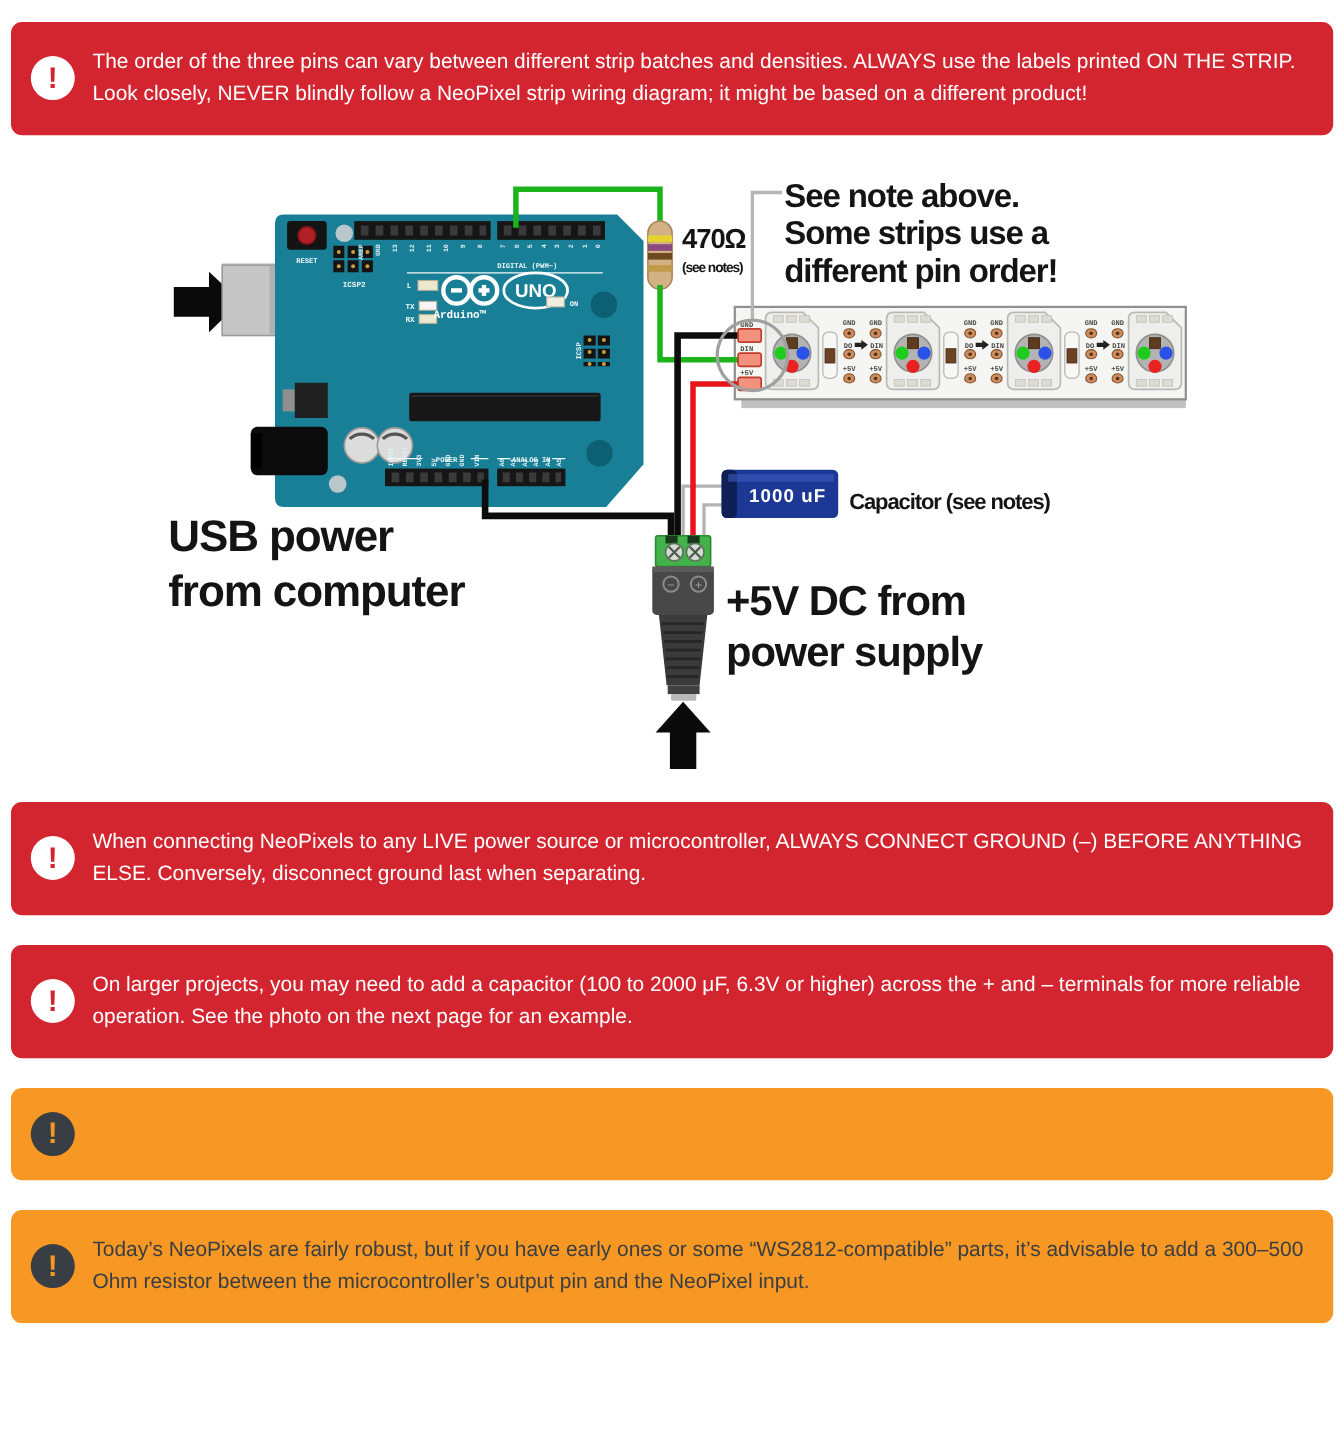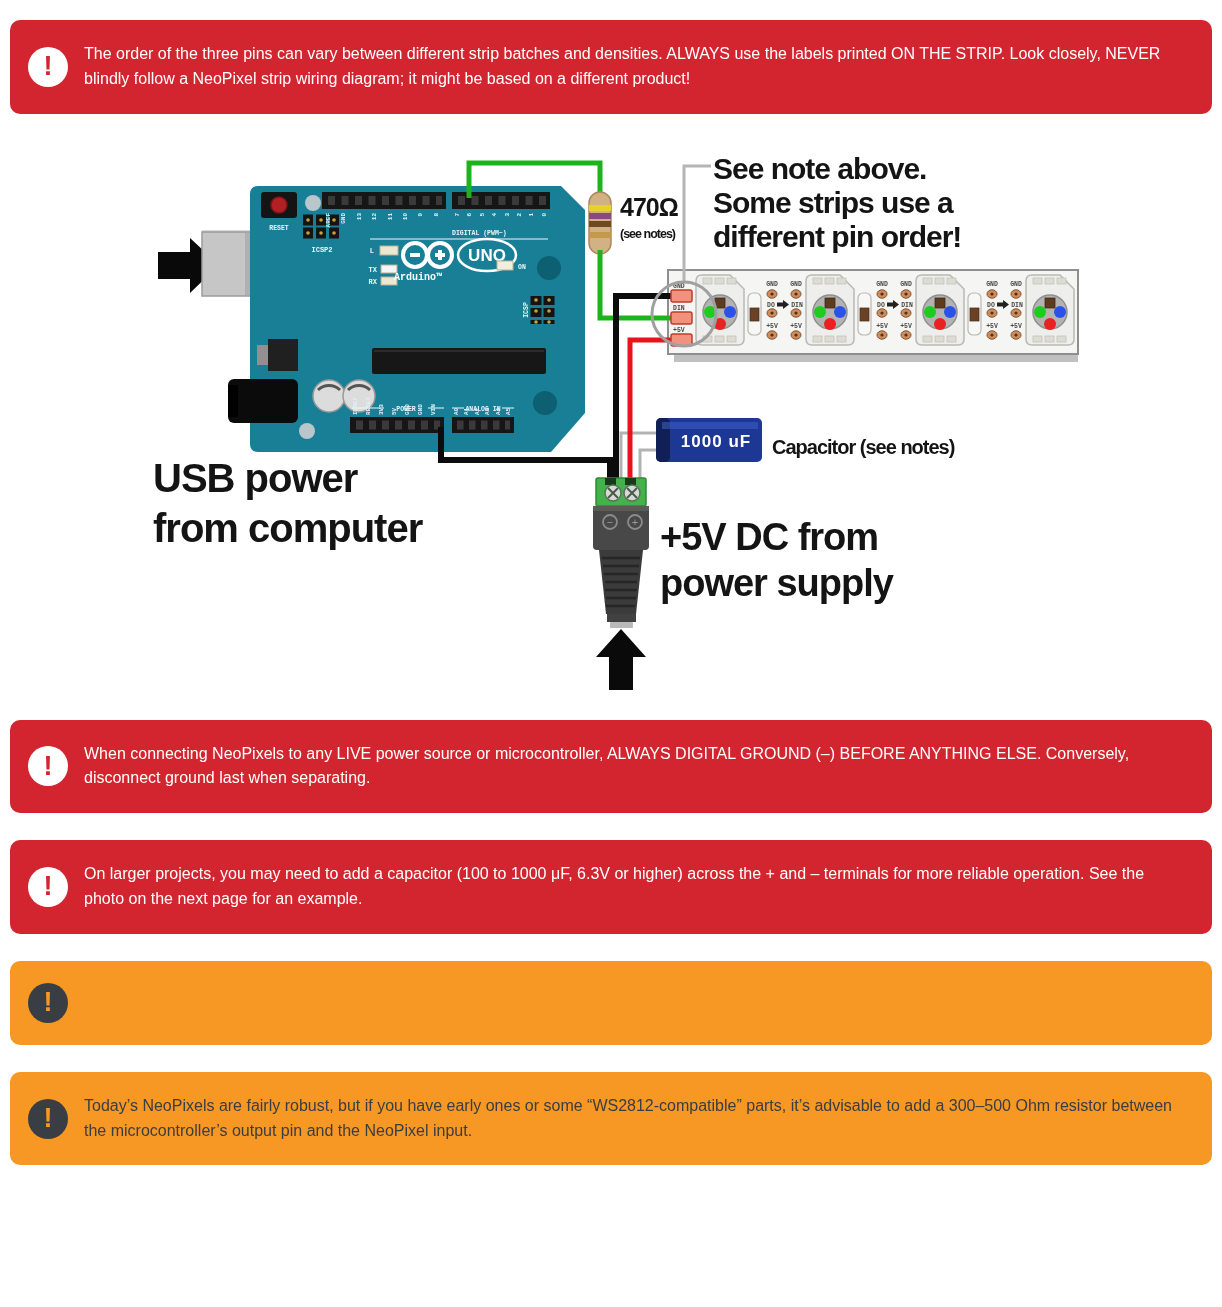--- a/index.html
+++ b/index.html
@@ -1,21 +1,21 @@
 <!DOCTYPE html>
 <html><head>
 <meta charset="utf-8">
 <style>
   html,body{margin:0;padding:0;background:#ffffff;}
   body{width:1222px;font-family:"Liberation Sans",sans-serif;}
   .page{width:1222px;}
   .warning{display:flex;align-items:center;gap:16px;margin:0 10px;padding:22px 26px 22px 18px;border-radius:10px;box-sizing:border-box;}
   .warning.red{background:#d3252f;color:#ffffff;}
   .warning.orange{background:#f69823;color:#3a3d42;}
-  .warning p{margin:0;font-size:16px;line-height:1.55;font-weight:500;}
+  .warning p{margin:0;font-size:19px;line-height:1.55;font-weight:500;}
   .bang{flex:0 0 40px;width:40px;height:40px;border-radius:50%;display:flex;align-items:center;justify-content:center;font-weight:bold;font-size:27px;line-height:1;}
   .warning.red .bang{background:#ffffff;color:#d3252f;}
   .warning.orange .bang{background:#393d44;color:#f69823;}
   .box-gap{height:27px;}
   .top-gap{height:20px;}
   .diagram{width:1222px;height:606px;position:relative;margin:0;}
   svg{display:block;}
   text{font-family:"Liberation Sans",sans-serif;}
   .big{font-weight:bold;fill:#141414;letter-spacing:-1px;}
   .board-label{font-family:"Liberation Mono",monospace;font-weight:bold;fill:#eaf6f8;}
@@ -298,27 +298,27 @@
 
     <text x="153" y="530" font-size="40" class="big">USB power</text>
     <text x="153" y="580" font-size="40" class="big">from computer</text>
     <text x="660" y="588" font-size="38" class="big">+5V DC from</text>
     <text x="660" y="634" font-size="38" class="big">power supply</text>
   </svg>
   </div>
 
   <div class="warning red">
     <div class="bang">!</div>
-    <p>When connecting NeoPixels to any LIVE power source or microcontroller, ALWAYS DIGITAL GROUND (–) BEFORE ANYTHING ELSE. Conversely, disconnect ground last when separating.</p>
+    <p>When connecting NeoPixels to any LIVE power source or microcontroller, ALWAYS CONNECT GROUND (–) BEFORE ANYTHING ELSE. Conversely, disconnect ground last when separating.</p>
   </div>
   <div class="box-gap"></div>
 
   <div class="warning red">
     <div class="bang">!</div>
-    <p>On larger projects, you may need to add a capacitor (100 to 1000 μF, 6.3V or higher) across the + and – terminals for more reliable operation. See the photo on the next page for an example.</p>
+    <p>On larger projects, you may need to add a capacitor (100 to 2000 μF, 6.3V or higher) across the + and – terminals for more reliable operation. See the photo on the next page for an example.</p>
   </div>
   <div class="box-gap"></div>
 
   <div class="warning orange">
     <div class="bang">!</div>
   </div>
   <div class="box-gap"></div>
 
   <div class="warning orange">
     <div class="bang">!</div>

